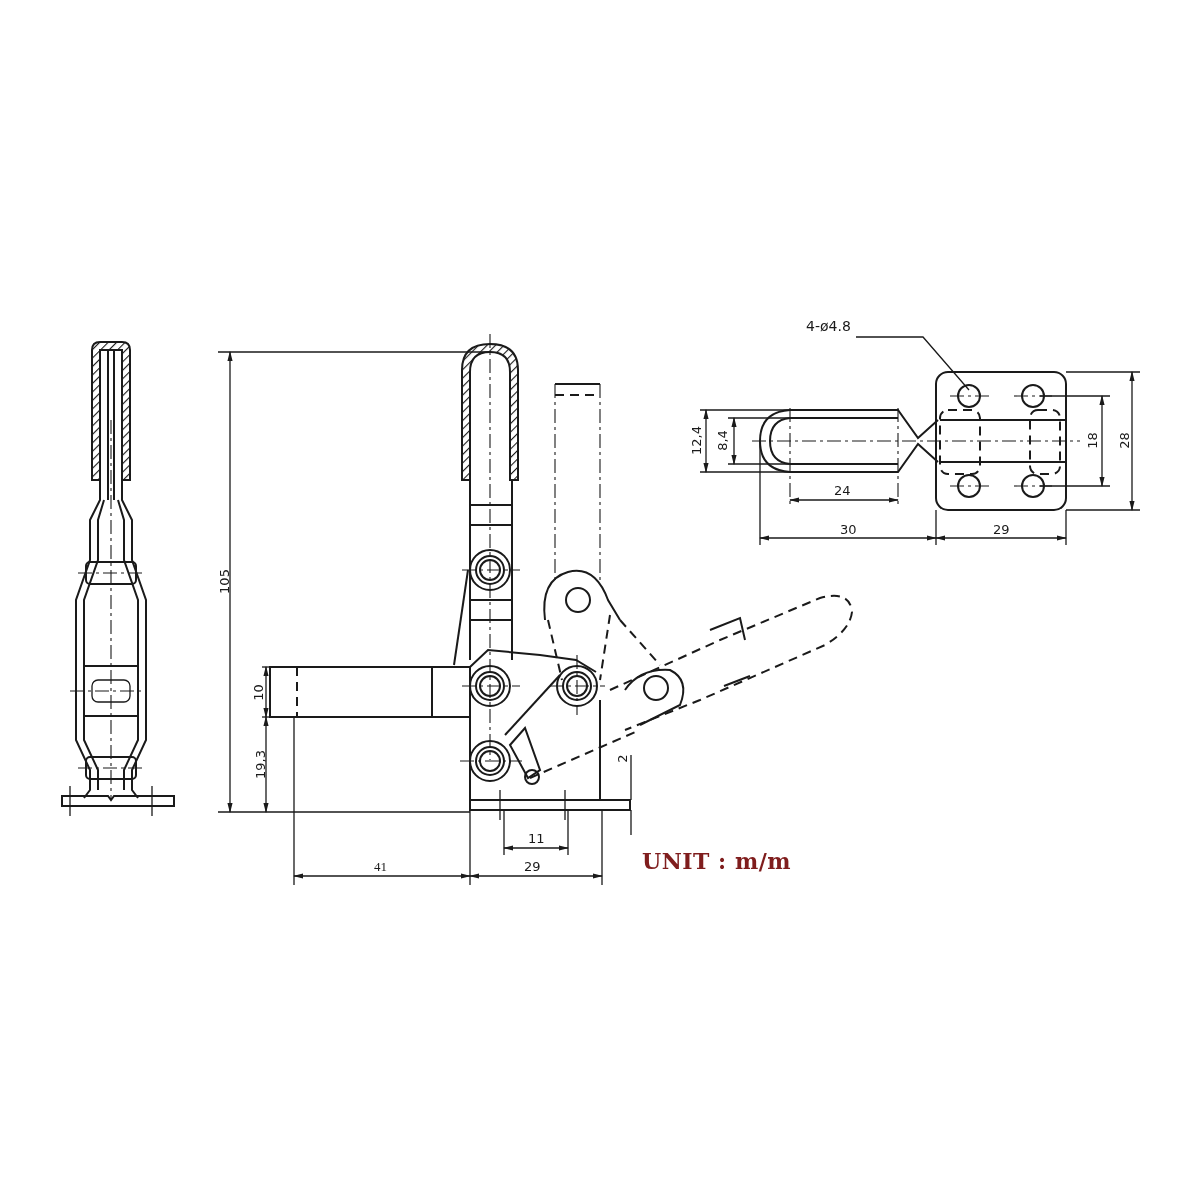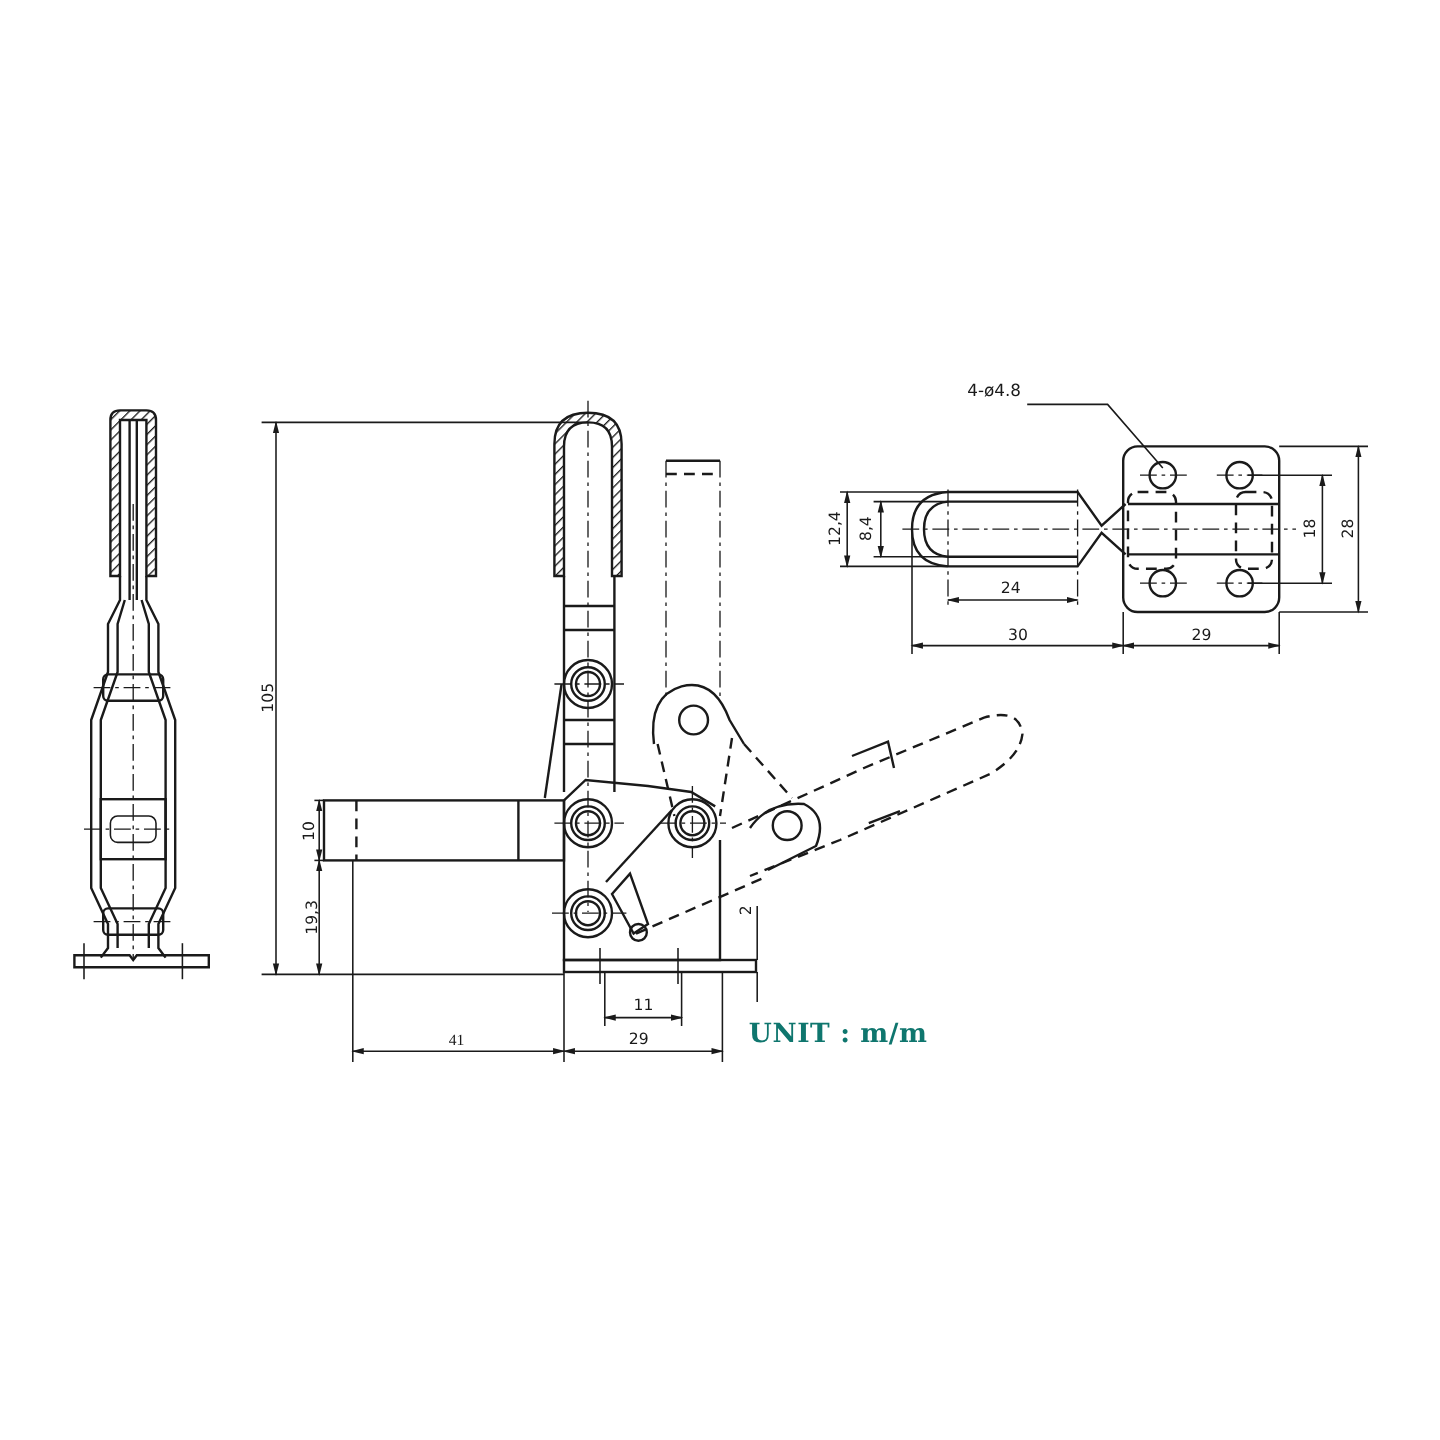--- a/index.html
+++ b/index.html
@@ -3,21 +3,21 @@
 <meta charset="utf-8">
 <style>
   html, body { margin:0; padding:0; background:#ffffff; }
   #canvas { position:relative; width:1200px; height:1200px; background:#ffffff; overflow:hidden; }
   svg { position:absolute; left:0; top:0; }
   .ln { stroke:#1a1a1a; stroke-width:2; fill:none; }
   .thin { stroke:#1a1a1a; stroke-width:1.3; fill:none; }
   .dash { stroke:#1a1a1a; stroke-width:2; fill:none; stroke-dasharray:9 6; }
   .center { stroke:#1a1a1a; stroke-width:1.1; fill:none; stroke-dasharray:14 4 3 4; }
   .hatch { fill:url(#hatchPat); stroke:#1a1a1a; stroke-width:2; }
-  .unit { position:absolute; left:624px; top:848px; font-family:"DejaVu Serif", serif; font-weight:bold; font-size:22px; color:#0f766e; letter-spacing:0.5px; }
+  .unit { position:absolute; left:642px; top:848px; font-family:"DejaVu Serif", serif; font-weight:bold; font-size:22px; color:#7f1d1d; letter-spacing:0.5px; }
   .lbl { position:absolute; font-family:"DejaVu Sans", sans-serif; font-size:13px; color:#1a1a1a; line-height:1; white-space:nowrap; }
   .rot { transform:rotate(-90deg); transform-origin:center center; }
 </style>
 </head>
 <body>
 
 <div id="canvas">
 <svg width="1200" height="1200" viewBox="0 0 1200 1200">
   <defs>
     <pattern id="hatchPat" patternUnits="userSpaceOnUse" width="6" height="6" patternTransform="rotate(45)">

